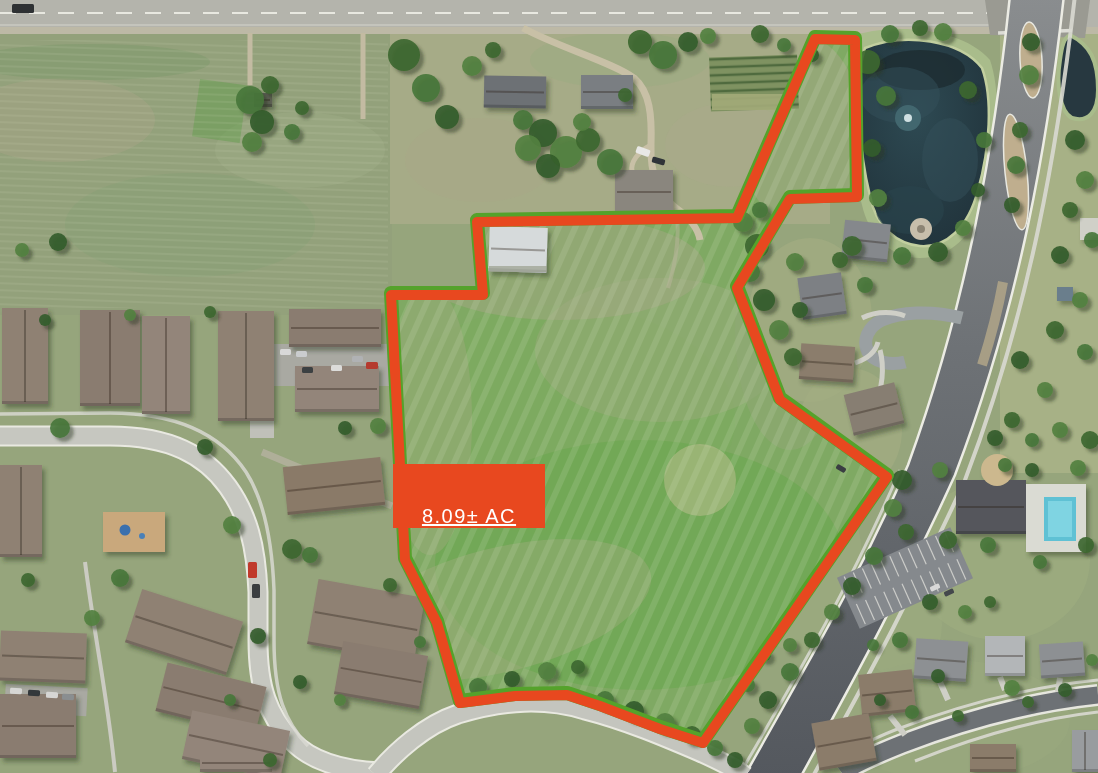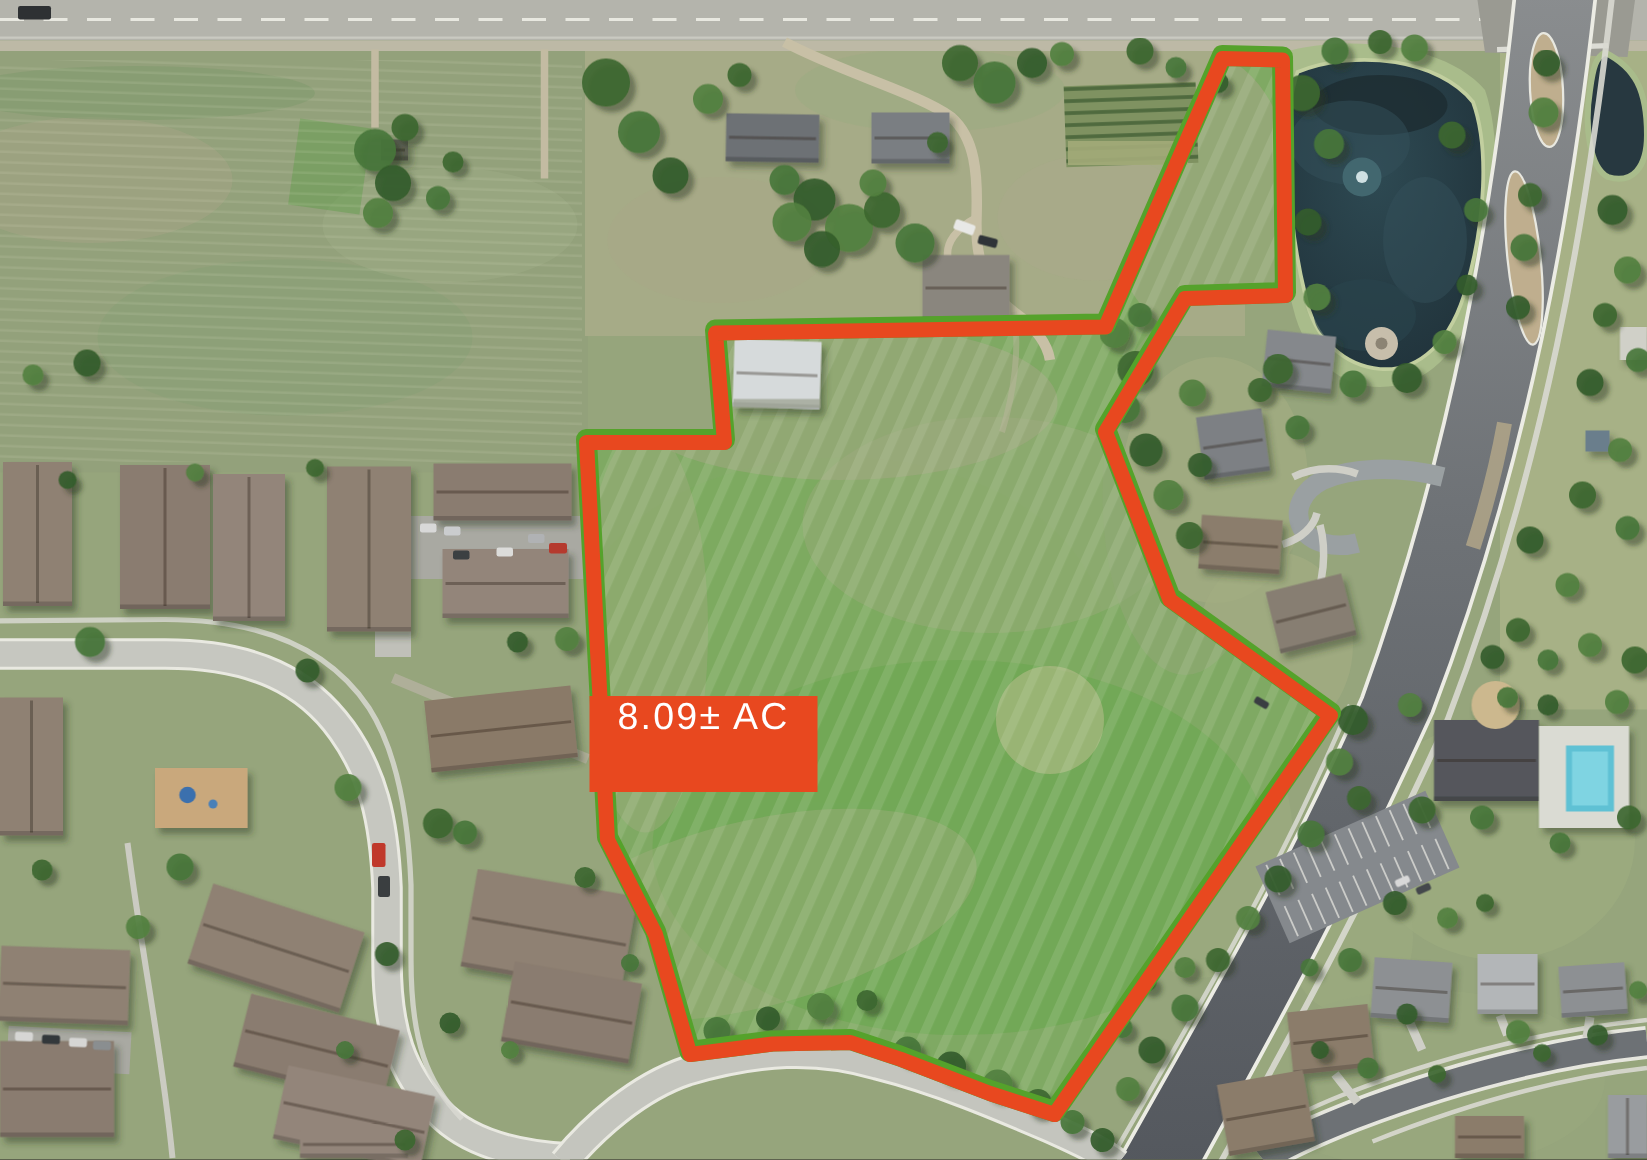--- a/index.html
+++ b/index.html
@@ -1,22 +1,23 @@
 <!DOCTYPE html>
 <html style="--accent: #e8481f; --label-fg: #ffffff;"><head>
 <meta charset="utf-8">
 <style>
   html,body{margin:0;padding:0;background:#222;}
   .stage{position:relative;width:1098px;height:773px;overflow:hidden;font-family:"Liberation Sans",sans-serif;background:#96a57c;}
   .stage svg{position:absolute;inset:0;display:block;}
   .area-label{
-    position:absolute;display:flex;align-items:flex-start;justify-content:center;
+    position:absolute;display:flex;align-items:flex-end;justify-content:center;
     background:var(--accent,#e8481f);color:var(--label-fg,#fff);
-    font-size:25px;font-weight:400;letter-spacing:1.5px;white-space:nowrap;
+    font-size:20px;font-weight:400;letter-spacing:1.5px;white-space:nowrap;
     z-index:5;
+    text-decoration:underline;
   }
 </style>
 </head>
 <body>
 
 <div class="stage">
 <svg viewBox="0 0 1098 773" width="1098" height="773">
   <defs>
     <pattern id="rows" width="7" height="7" patternUnits="userSpaceOnUse" patternTransform="rotate(2)">
       <line x1="0" y1="3" x2="7" y2="3" stroke="rgba(240,240,215,0.16)" stroke-width="1.6"></line>

